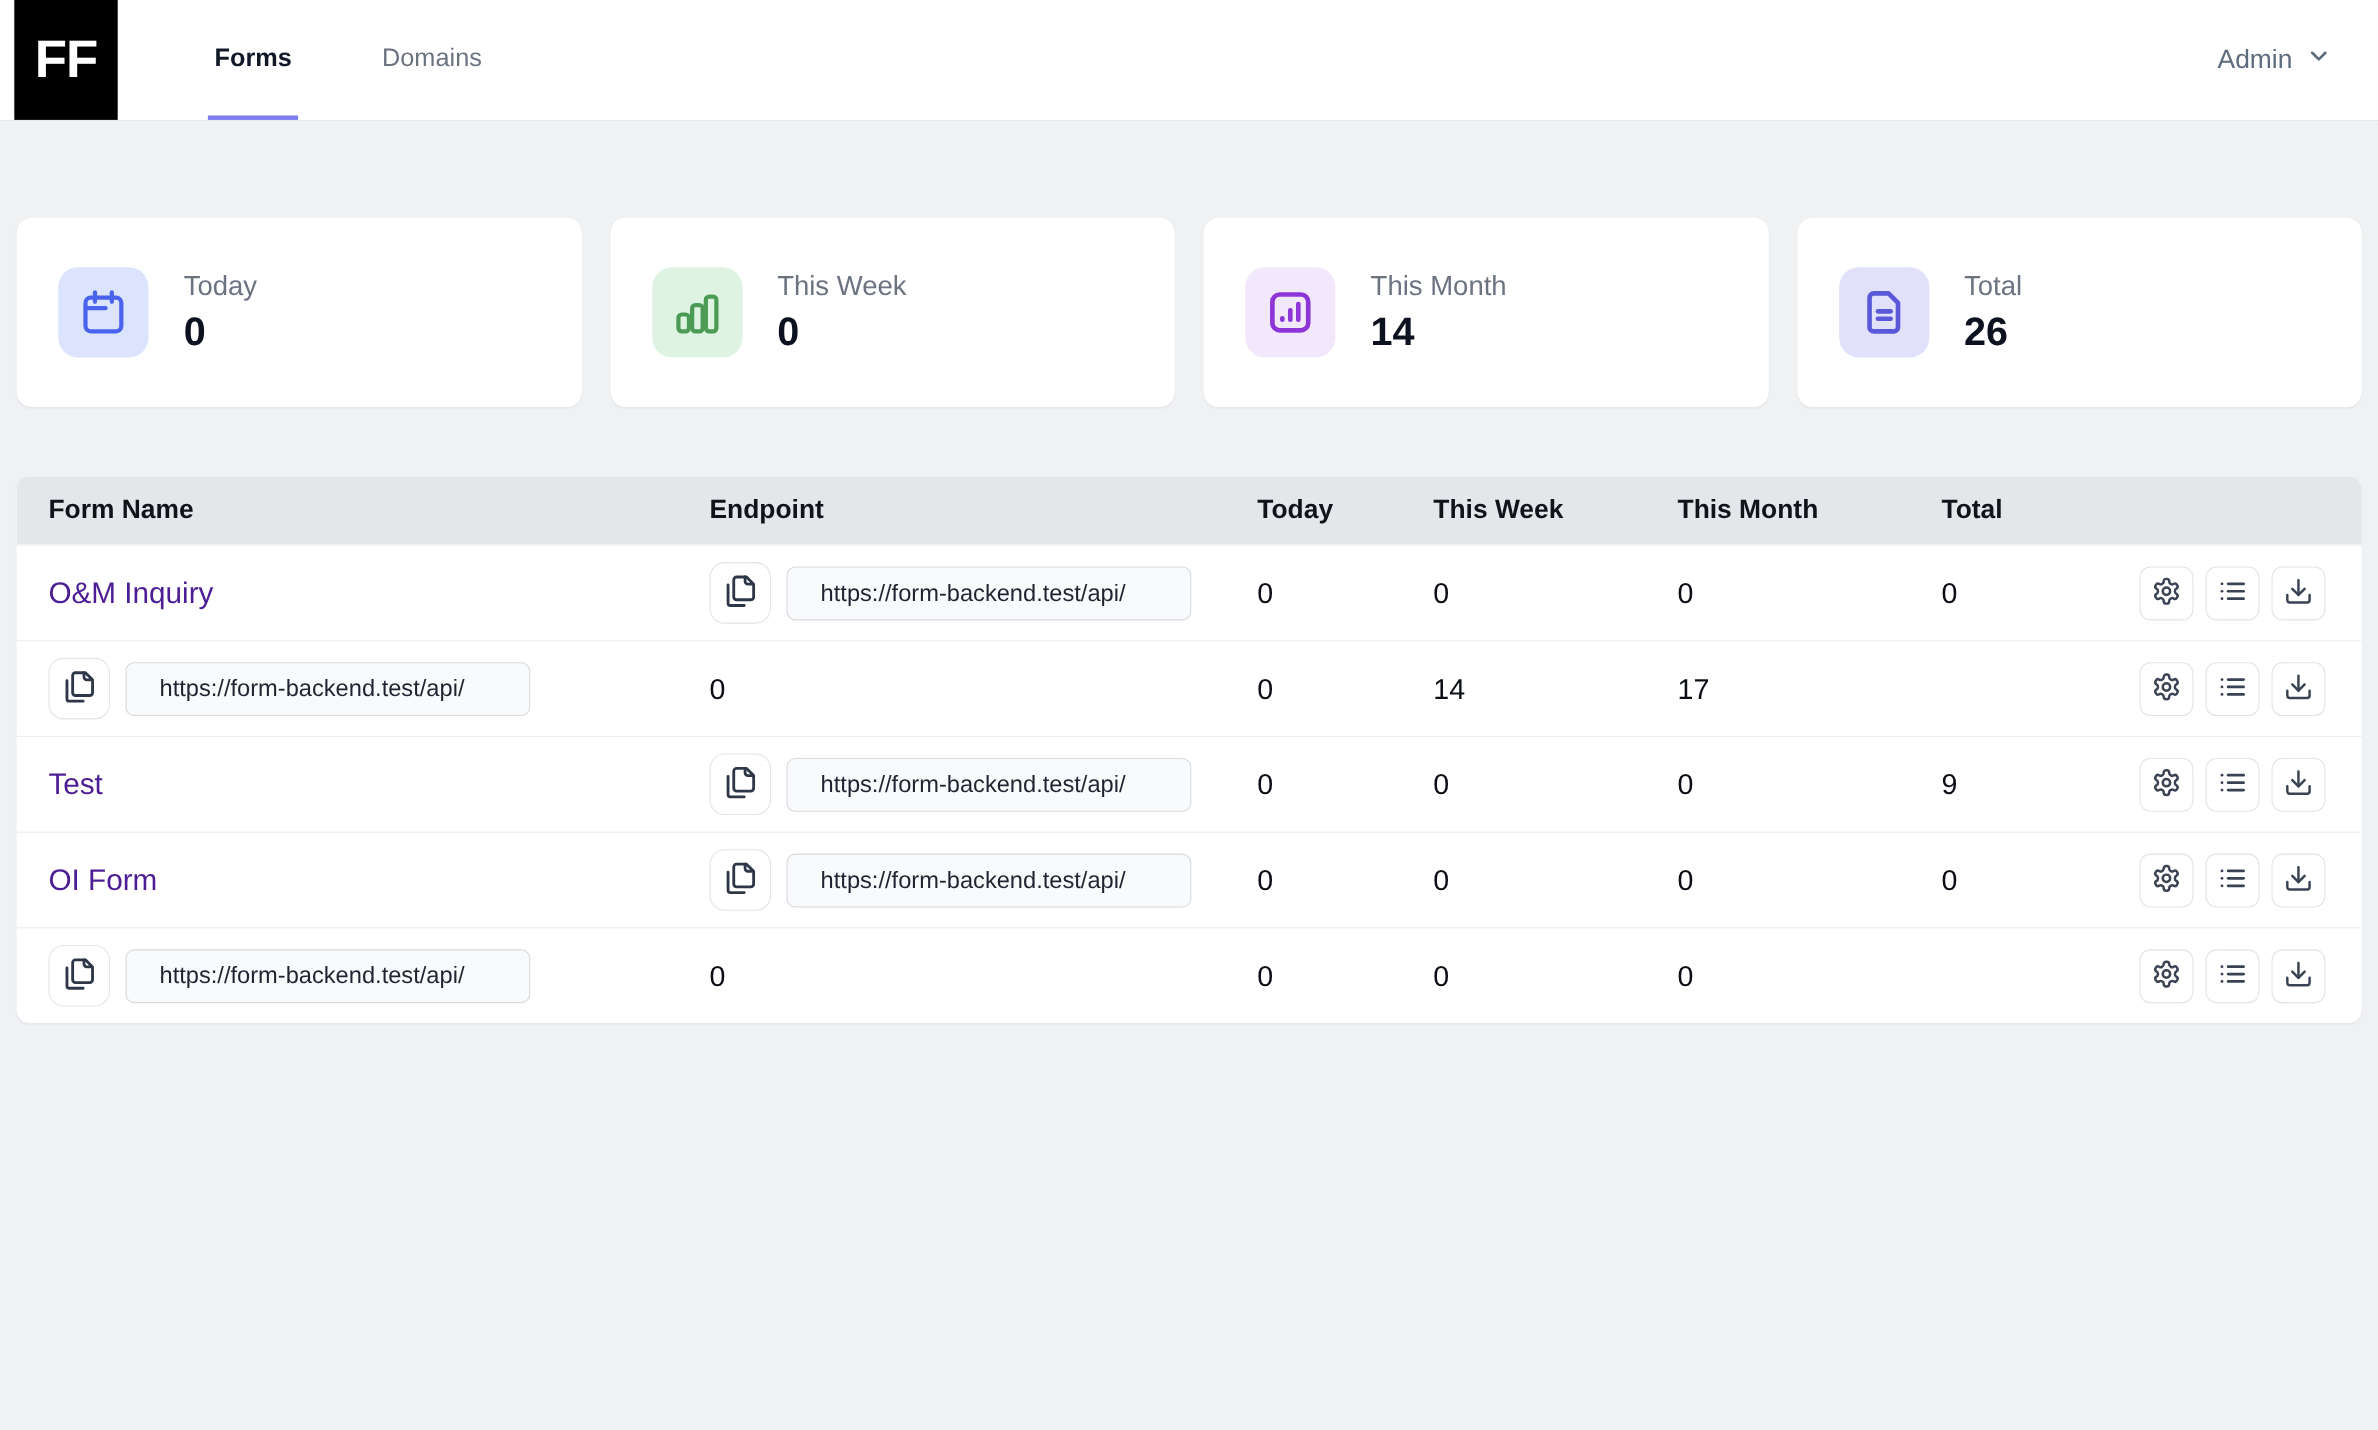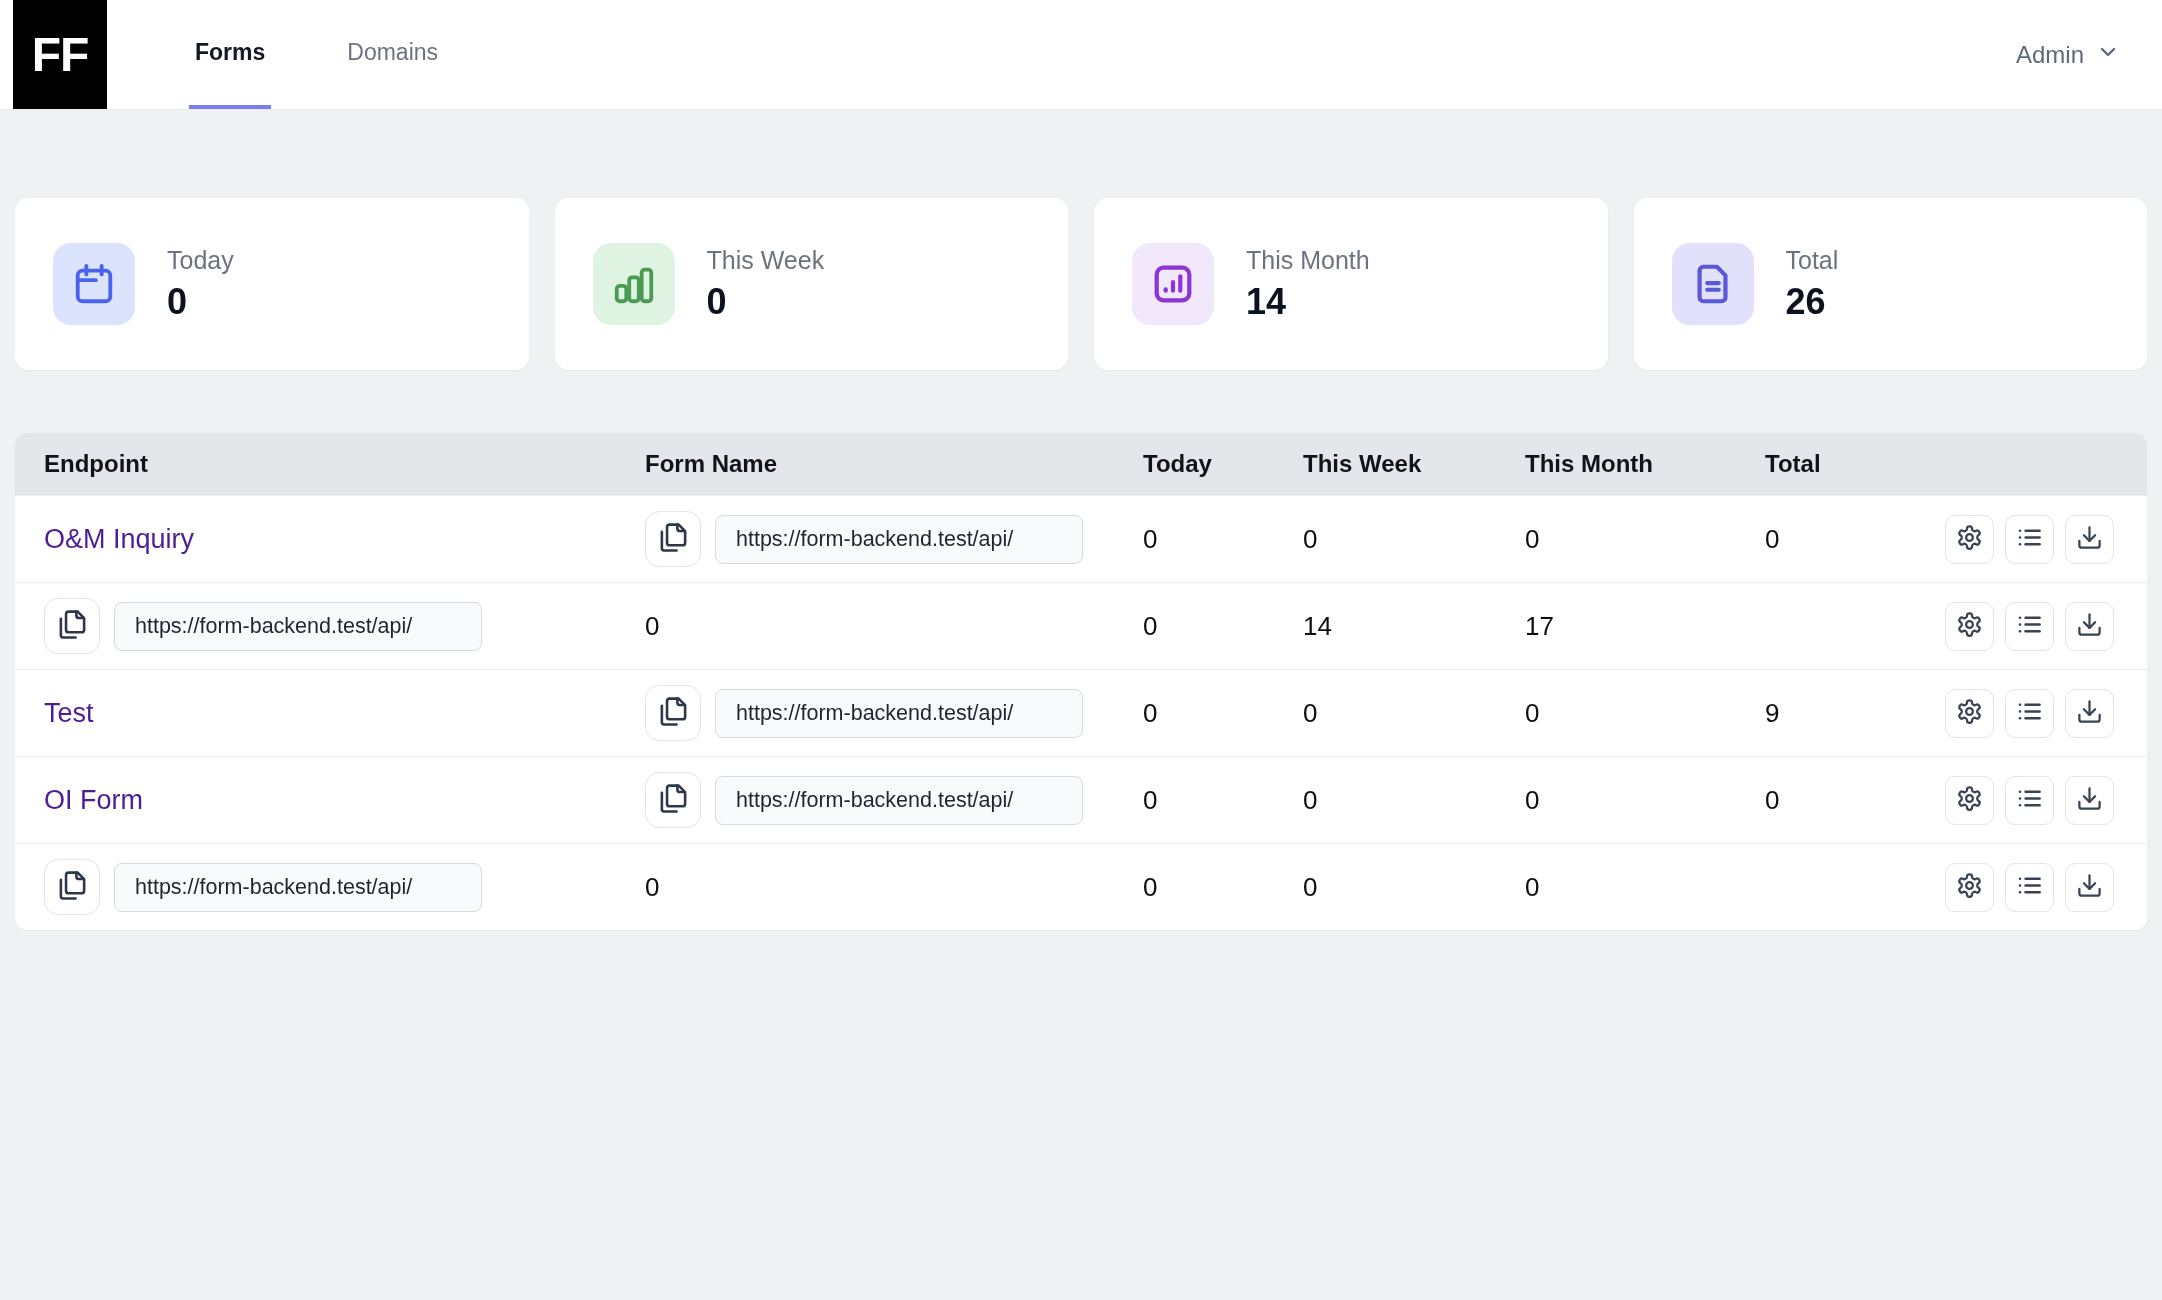--- a/index.html
+++ b/index.html
@@ -85,21 +85,21 @@
 
   .endpoint-cell { display:flex; align-items:center; gap:14px; }
   .icon-btn {
     background:#fff; border:1.5px solid #e3e4e8; border-radius:14px;
     width:56px; height:56px; display:flex; align-items:center; justify-content:center;
     cursor:pointer; color:#2d3748;
   }
   .icon-btn svg { width:31px; height:31px; }
   .endpoint-input {
     width:368px; height:49px; border:1px solid #d6d9de; border-radius:8px;
-    background:#f9fafb; padding:0 20px; font-family:inherit;
+    background:#f9fafb; padding:0 30px; font-family:inherit;
     font-size:21.5px; color:#1f2430; outline:none; white-space:nowrap; overflow:hidden;
   }
 
   .actions-cell { display:flex; gap:11px; justify-content:flex-end; }
   .action-btn {
     background:#fff; border:1.5px solid #e3e4e8; border-radius:10px;
     width:49px; height:49px; display:flex; align-items:center; justify-content:center;
     cursor:pointer; color:#3a4354;
   }
   .action-btn svg { width:27px; height:27px; }
@@ -189,22 +189,22 @@
         <div>
           <div class="stat-label">Total</div>
           <div class="stat-value">26</div>
         </div>
       </div>
 
     </div>
 
     <div class="table-card">
       <div class="tr thead">
+        <div class="th">Form Name</div>
         <div class="th">Endpoint</div>
-        <div class="th">Form Name</div>
         <div class="th">Today</div>
         <div class="th">This Week</div>
         <div class="th">This Month</div>
         <div class="th">Total</div>
         <div class="th"></div>
       </div>
       <div id="table-body">
   <div class="tr row">
     <div class="form-name">O&amp;M Inquiry</div>
     <div class="endpoint-cell">

